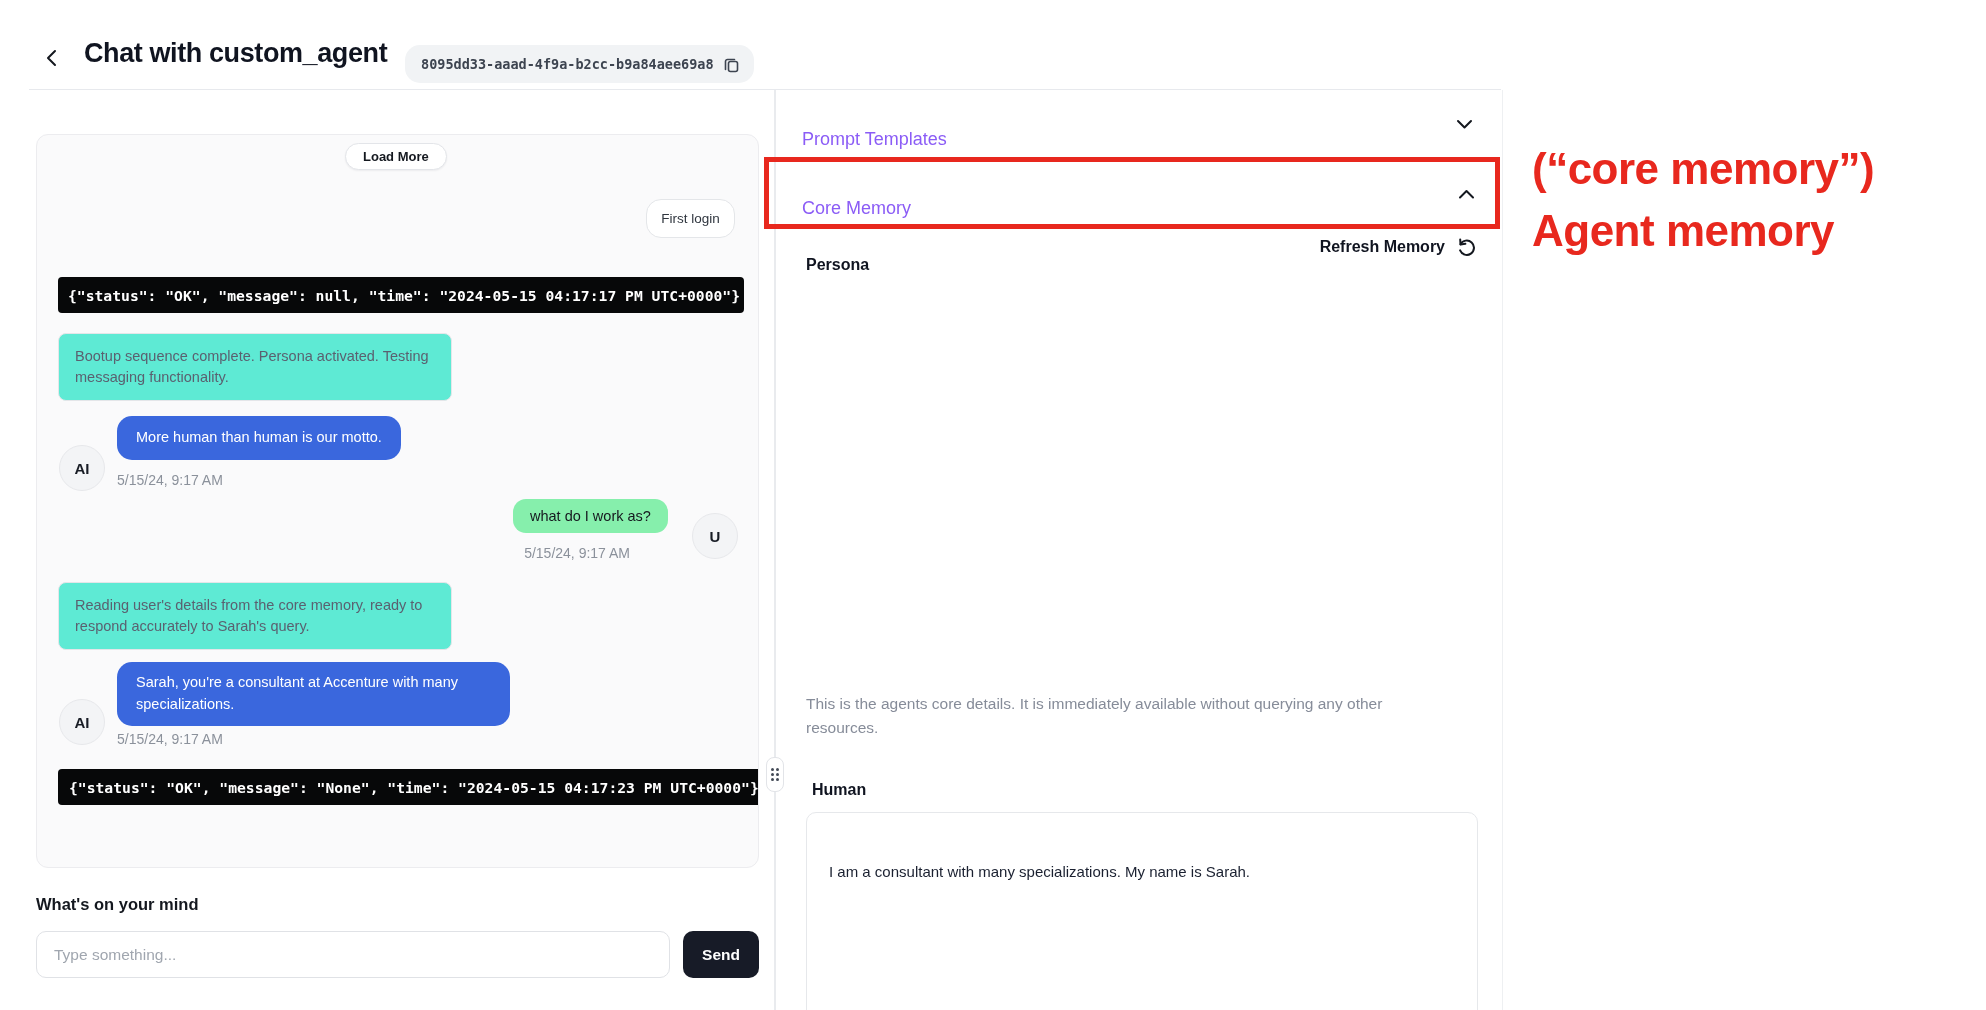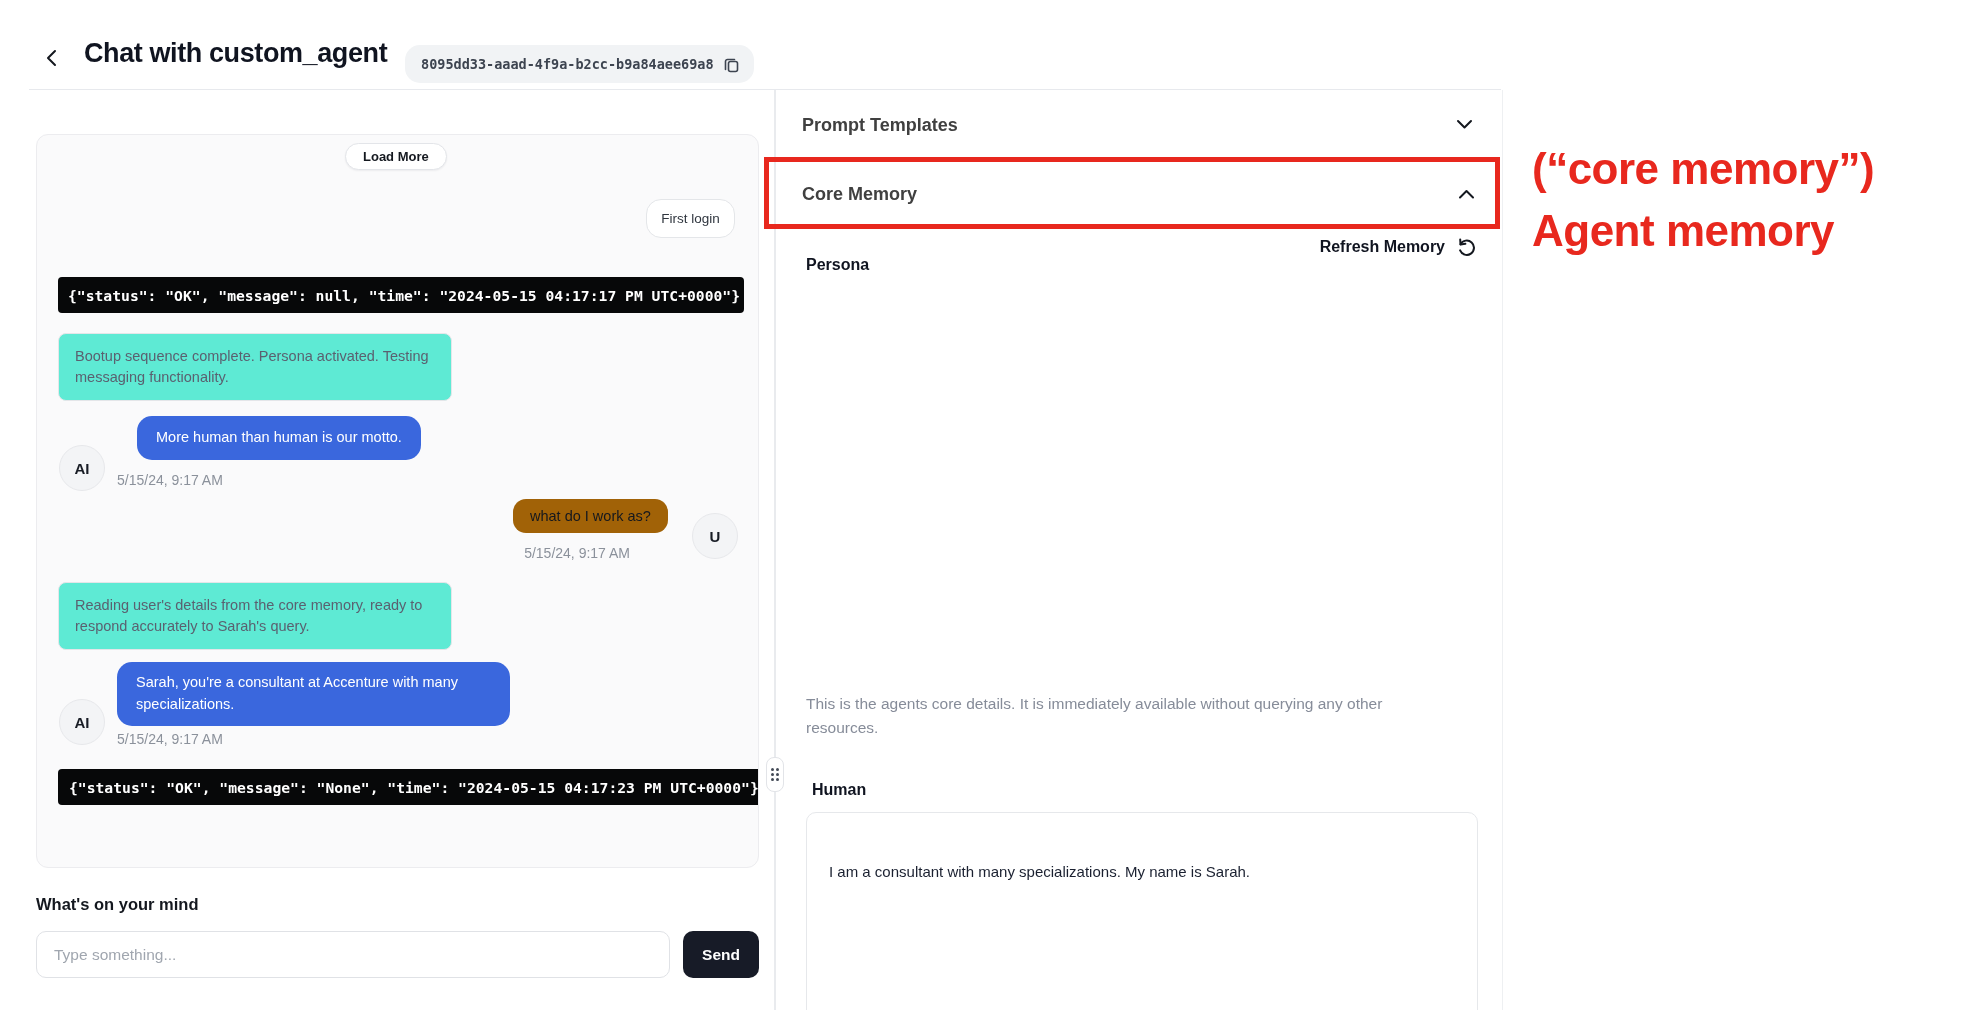--- a/index.html
+++ b/index.html
@@ -104,25 +104,25 @@
     display: flex; align-items: center; justify-content: center;
     font-size: 15px; font-weight: 600; color: #181c25;
   }
   .bubble-ai {
     background: #3a67dd;
     color: #ffffff;
     border-radius: 15px;
     font-size: 14.5px; line-height: 1.5;
     padding: 11px 19px;
   }
-  .bubble-ai-1 { left: 80px; top: 281px; margin-left: 20px; }
+  .bubble-ai-1 { left: 80px; top: 281px; }
   .bubble-ai-2 { left: 80px; top: 527px; width: 393px; padding: 10px 19px; }
   .bubble-user {
     left: 476px; top: 364px;
-    background: #a16207;
+    background: #86efac;
     color: #15181e;
     border-radius: 13px;
     font-size: 14.5px;
     padding: 9px 17px;
   }
   .timestamp {
     font-size: 14px; color: #8b919b;
   }
   .ts-1 { left: 80px; top: 337px; }
   .ts-user { right: 128px; top: 410px; }
@@ -151,21 +151,21 @@
     left: 683px; top: 931px; width: 76px; height: 47px;
     background: #171b27;
     border: none; border-radius: 10px;
     color: #ffffff; font-size: 15.5px; font-weight: 700;
     font-family: "Liberation Sans", sans-serif;
     cursor: pointer;
   }
 
   
   .section-header {
-    font-size: 18px; font-weight: 700; color: #404040;
+    font-size: 18px; font-weight: 400; color: #8b5cf6; margin-top: 14px;
   }
   .pt-label { left: 802px; top: 115px; }
   .pt-chevron { left: 1456px; top: 118px; cursor: pointer; }
   .red-box {
     left: 764px; top: 157px; width: 736px; height: 72px;
     border: 5px solid #e8281e;
   }
   .cm-label { left: 802px; top: 184px; }
   .cm-chevron { left: 1458px; top: 188px; cursor: pointer; }
   .refresh-row {

